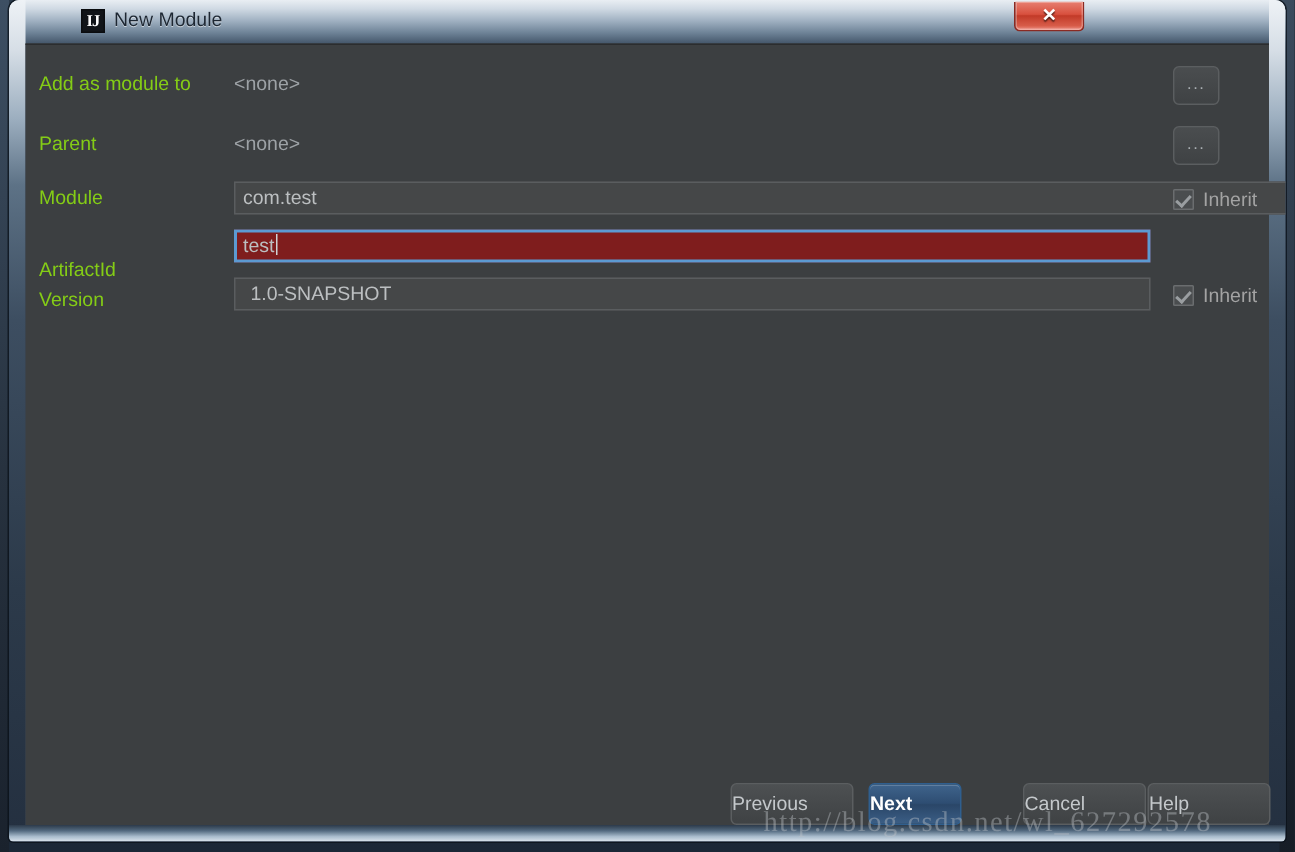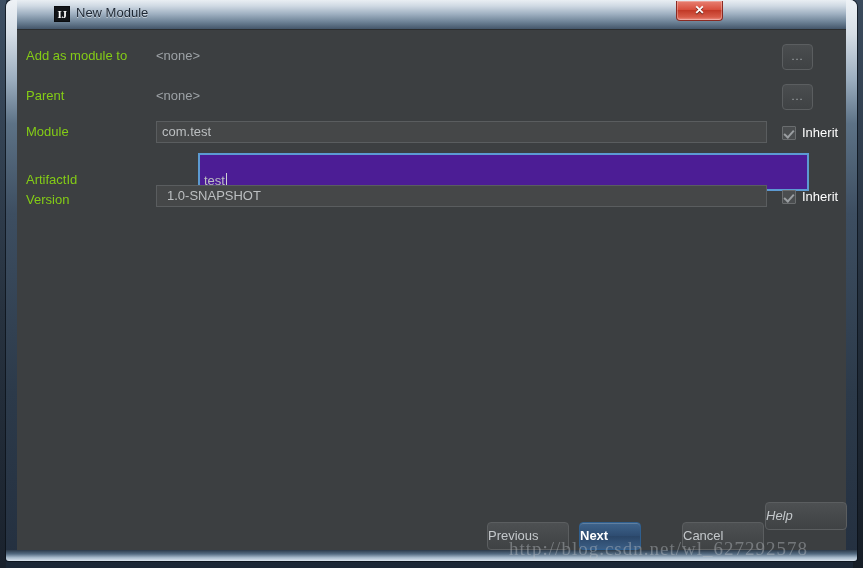--- a/index.html
+++ b/index.html
@@ -163,24 +163,23 @@
     border: 1px solid #5a5d5f;
     color: #bcbfc1;
     font-size: 13px;
     line-height: 20px;
     padding: 0 5px;
     white-space: nowrap;
     overflow: hidden;
   }
   .text-field.focused {
     border: 2px solid #5c9ad2;
-    background: #4c1d95;
+    background: #7f1d1d;
     line-height: 18px;
-    padding: 17px 4px;
-    margin-left: 42px;
+    padding: 0 4px;
   }
   .caret {
     display: inline-block;
     width: 1px;
     height: 14px;
     background: #cfd2d4;
     vertical-align: -2px;
     margin-left: 1px;
   }
 
@@ -230,21 +229,21 @@
   .checkbox::after {
     content: "";
     position: absolute;
     left: 3px; top: 1px;
     width: 4px; height: 8px;
     border: solid #9a9ea1;
     border-width: 0 2px 2px 0;
     transform: rotate(42deg);
   }
   .inherit-label {
-    color: #ffffff;
+    color: #a3a3a3;
     font-size: 13px;
   }
 
   
   .dlg-button {
     position: absolute;
     height: 28px;
     box-sizing: border-box;
     border: 1px solid #5b5e60;
     border-radius: 4px;
@@ -308,37 +307,37 @@
       <div class="browse-dots">...</div>
     </div>
 
     <div class="row-label" style="left:9px; top:58px;">Parent</div>
     <div class="plain-value" style="left:139px; top:58px;">&lt;none&gt;</div>
     <div class="browse-button" style="left:765px; top:54px;">
       <div class="browse-dots">...</div>
     </div>
 
     <div class="row-label" style="left:9px; top:94px;">Module</div>
-    <div class="text-field" style="left:139px; top:91px; width:611px;">com.test</div>
+    <div class="text-field" style="left:139px; top:91px; width:707px;">com.test</div>
     <div class="inherit-wrap" style="left:765px; top:95px;">
       <div class="checkbox"></div>
       <div class="inherit-label">Inherit</div>
     </div>
 
     <div class="row-label" style="left:9px; top:126px;margin-top:16px;">ArtifactId</div>
     <div class="text-field focused" style="left:139px; top:123px; width:611px;"><span>test</span><span class="caret"></span></div>
 
     <div class="row-label" style="left:9px; top:162px;">Version</div>
     <div class="text-field" style="left:139px; top:155px; width:611px;padding-left:10px;">1.0-SNAPSHOT</div>
     <div class="inherit-wrap" style="left:765px; top:159px;">
       <div class="checkbox"></div>
       <div class="inherit-label">Inherit</div>
     </div>
 
     <div class="dlg-button" style="left:470px; top:492px; width:82px;">Previous</div>
     <div class="dlg-button default" style="left:562px; top:492px; width:62px;">Next</div>
     <div class="dlg-button" style="left:655px; top:492px; width:82px;margin-left:10px;">Cancel</div>
-    <div class="dlg-button" style="left:748px; top:472px; width:82px;font-style:italic;">Help</div>
+    <div class="dlg-button" style="left:748px; top:492px; width:82px;">Help</div>
 
   </div>
 </div>
 
 <div id="watermark">http://blog.csdn.net/wl_627292578</div>
 
 </body></html>

